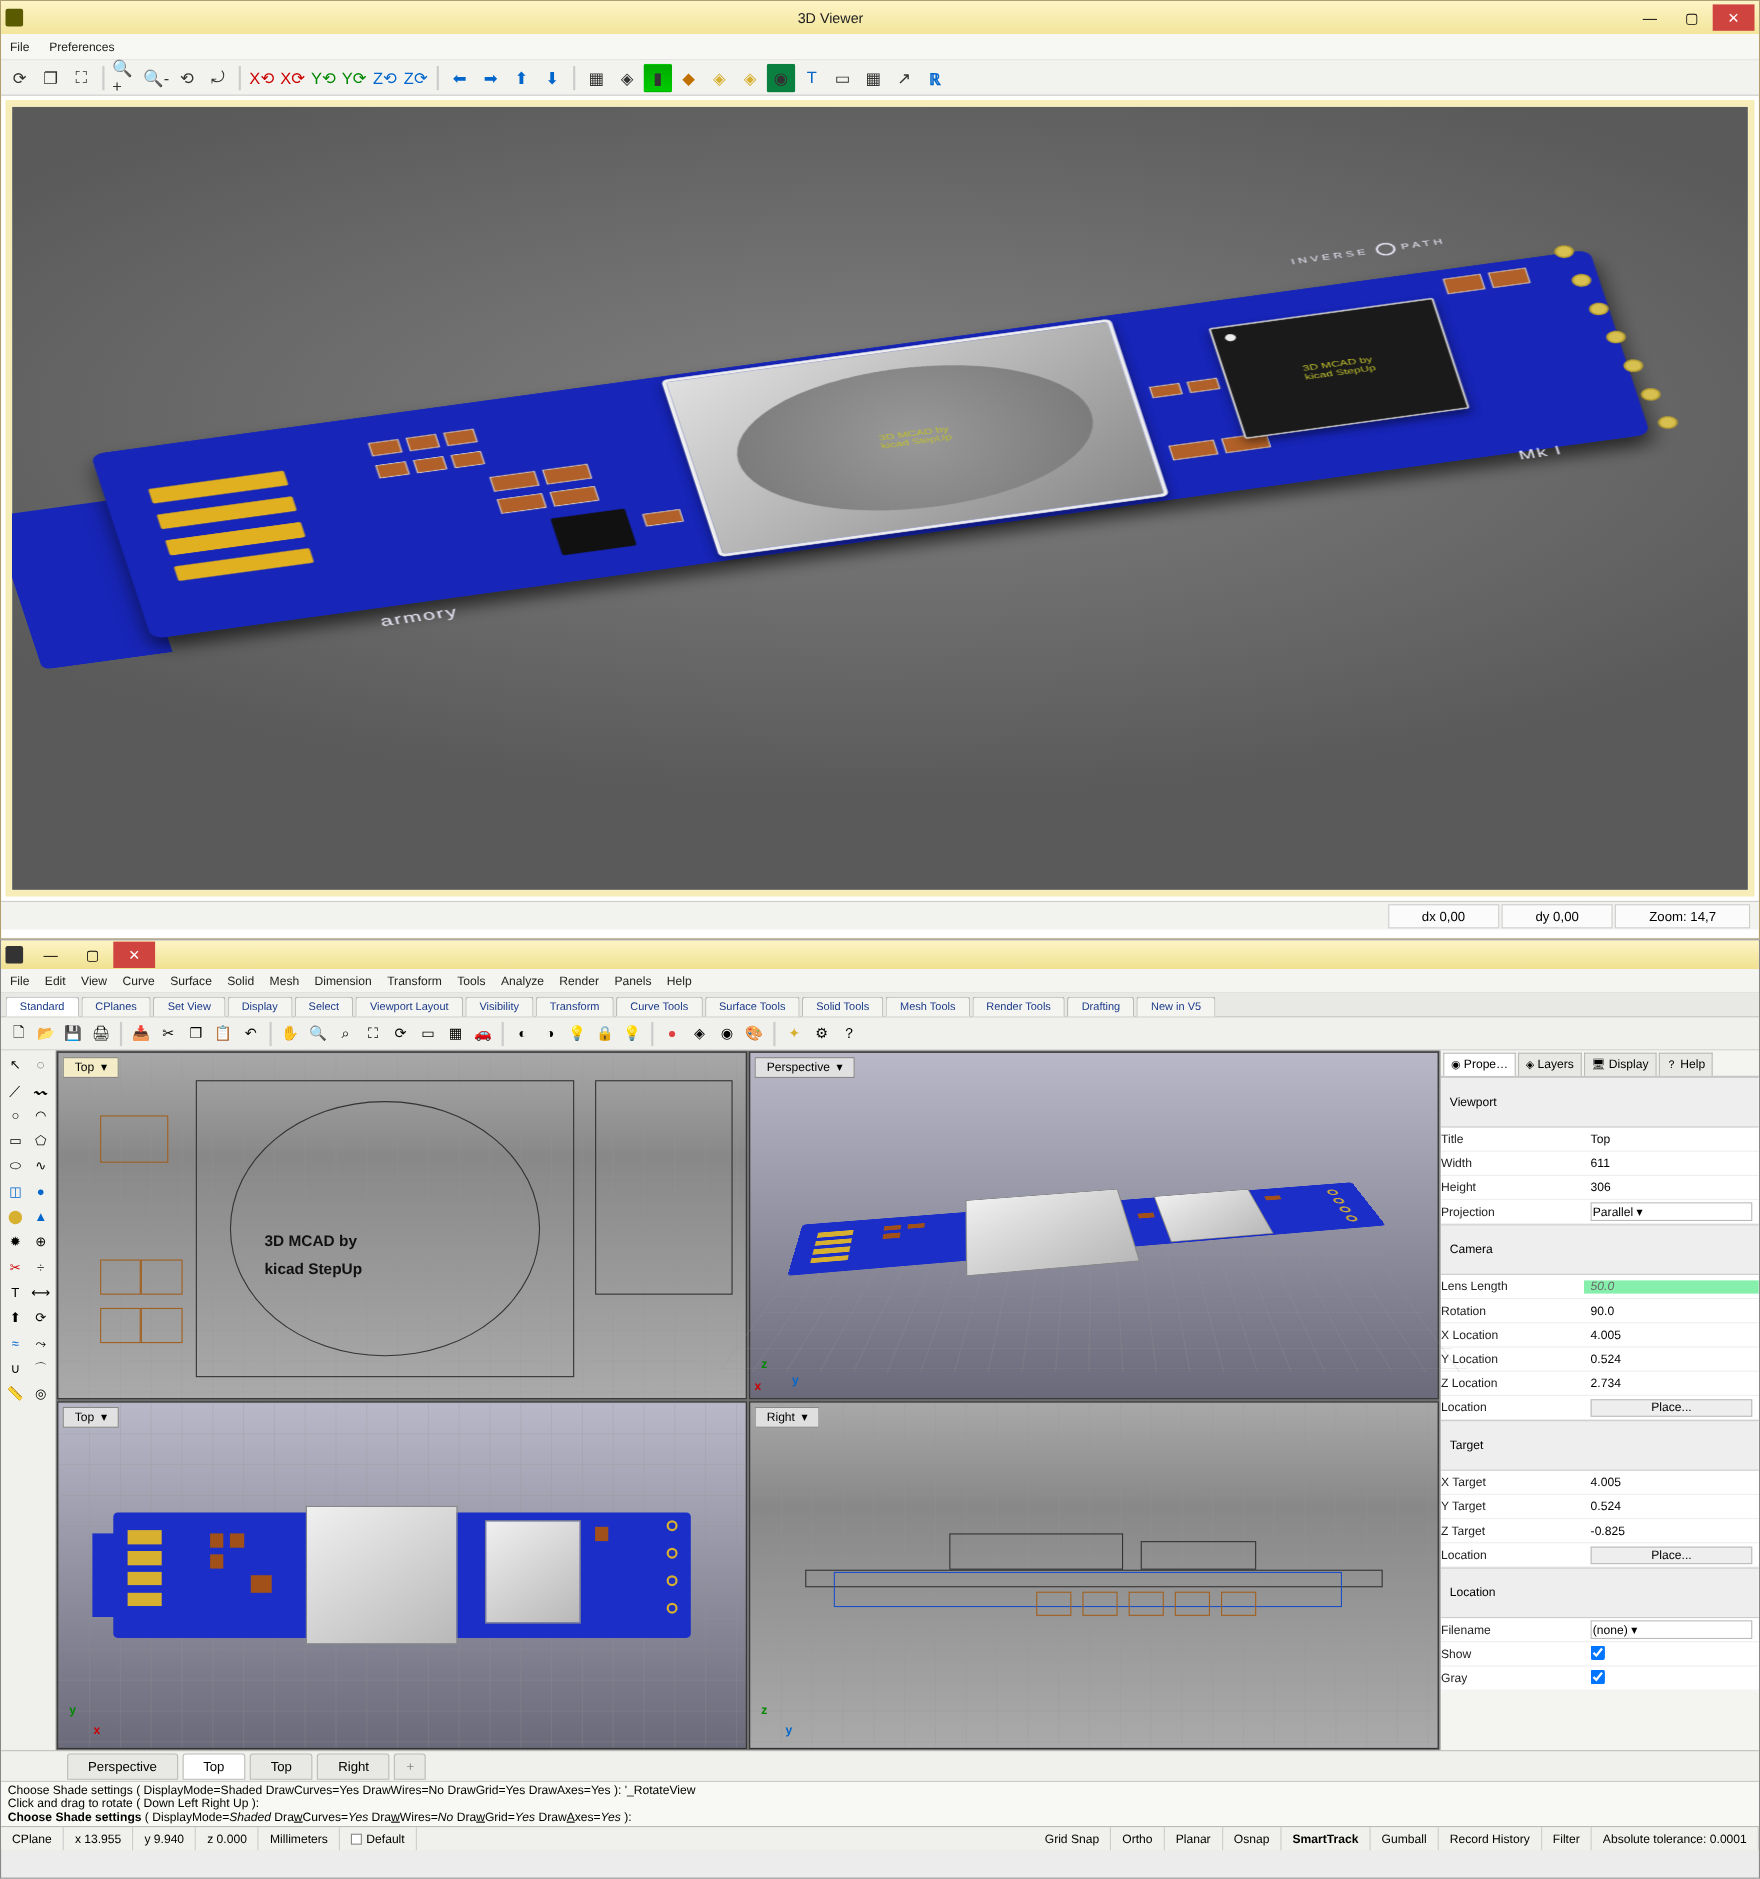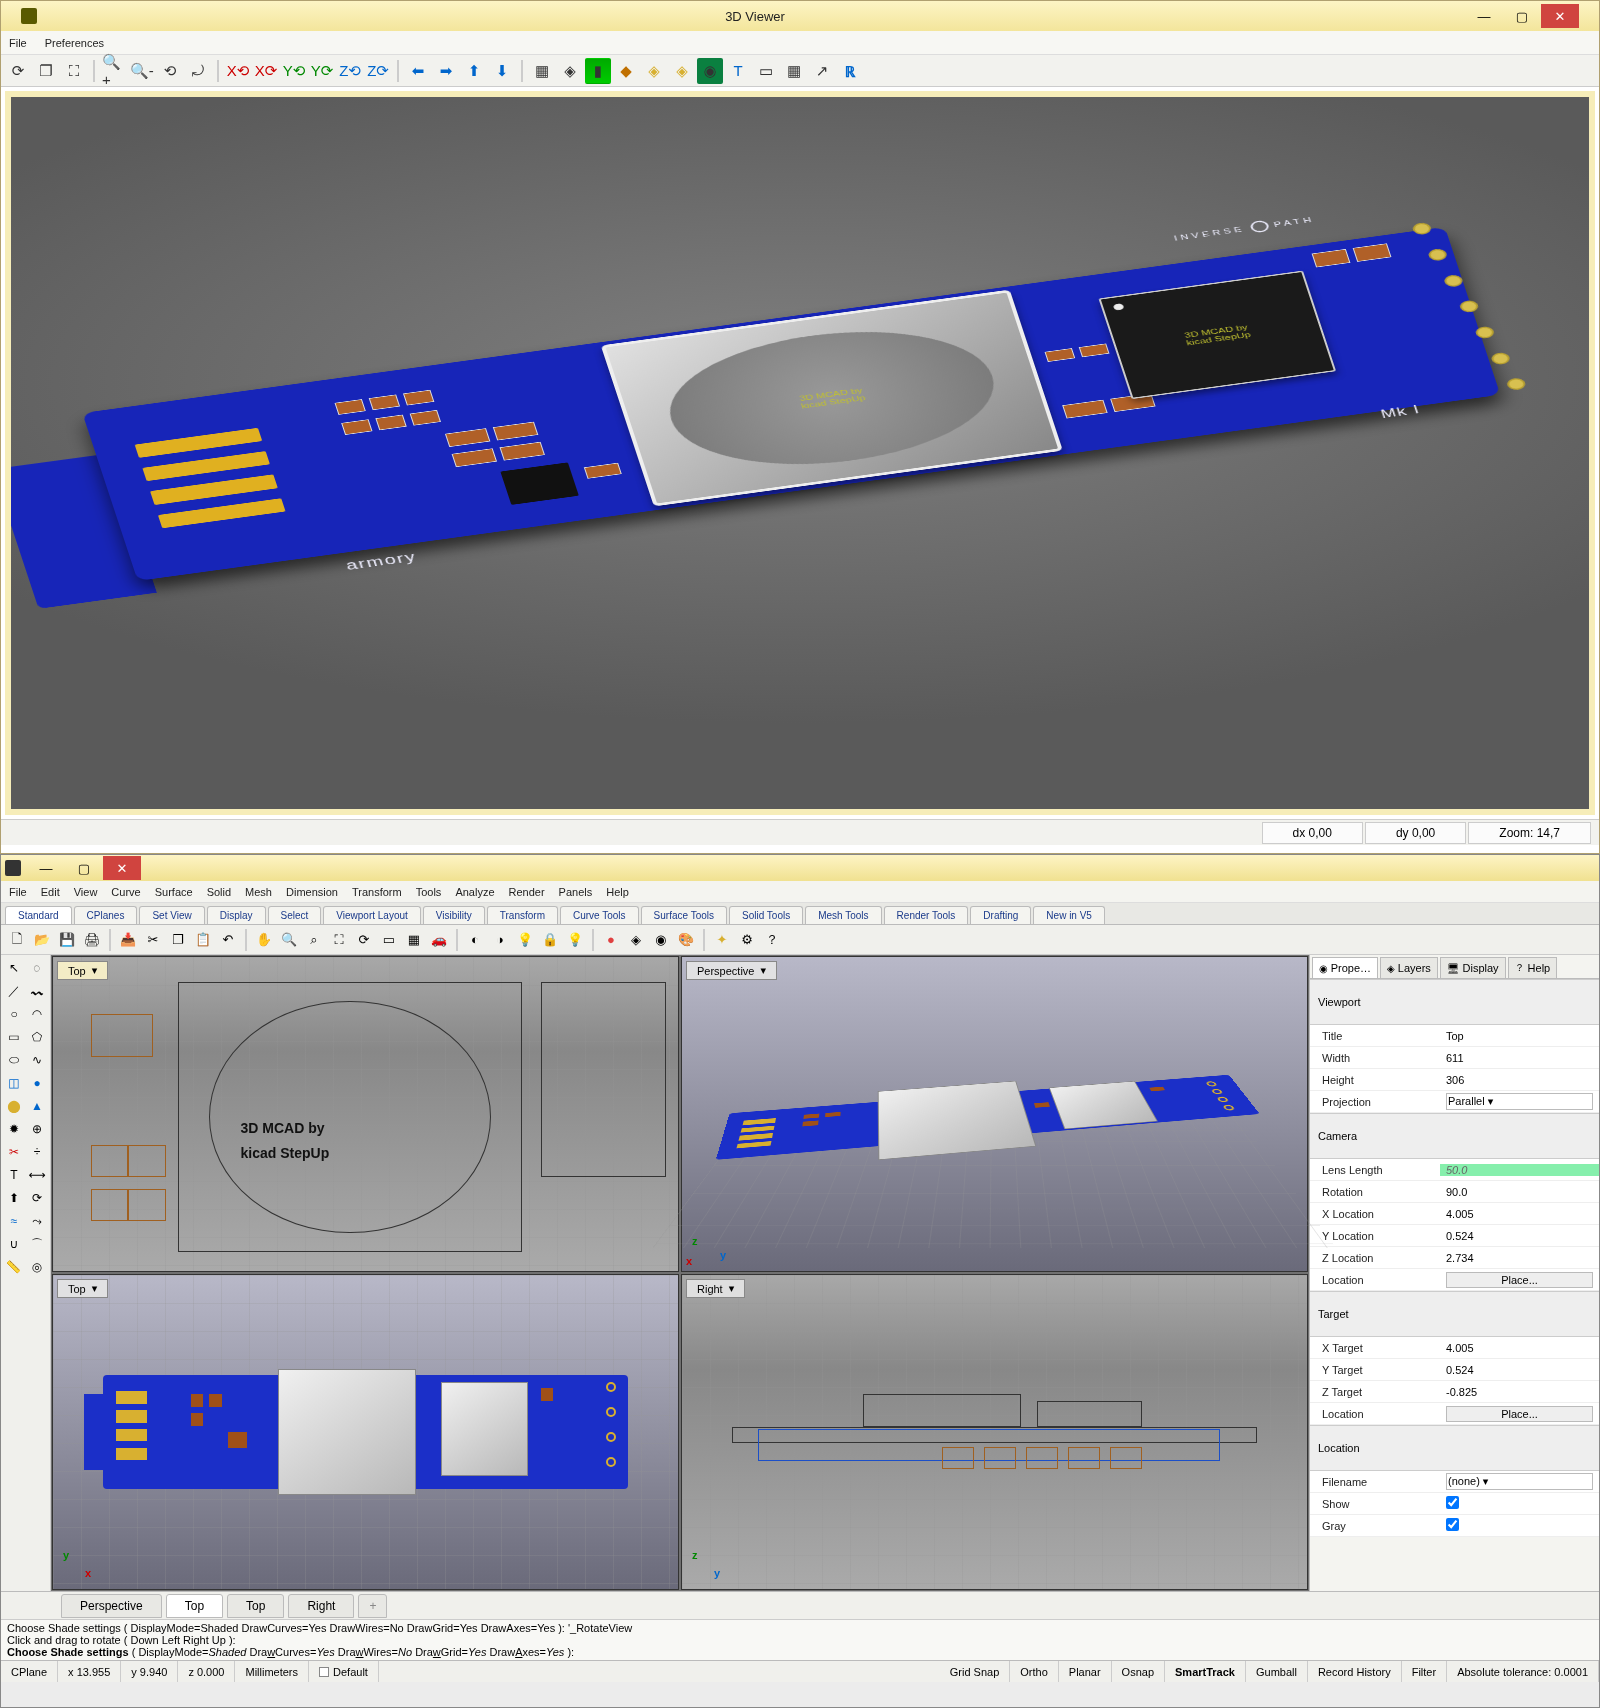--- a/index.html
+++ b/index.html
@@ -1,20 +1,20 @@
 <!DOCTYPE html>
 <html><head>
 <meta charset="utf-8">
 <style>
 * { margin: 0; padding: 0; box-sizing: border-box; font-family: "Segoe UI", Tahoma, sans-serif; font-size: 11px; }
 body { background: #d4d0c8; width: 1600px; height: 1708px; overflow: hidden; }
 
 
 .win1 { width: 1600px; height: 854px; background: #fff; border: 1px solid #b0a070; }
-.titlebar { height: 30px; background: linear-gradient(#fdf4c5, #f3e59b); display: flex; align-items: center; padding: 0 20px; }
+.titlebar { height: 30px; background: linear-gradient(#fdf4c5, #f3e59b); display: flex; align-items: center; padding: 0 4px; }
 .titlebar .icon { width: 16px; height: 16px; background: #5a5a00; border-radius: 2px; margin-right: 8px; }
 .titlebar .title { flex: 1; text-align: center; color: #222; font-size: 13px; }
 .winbtns { display: flex; }
 .winbtn { width: 38px; height: 24px; display: flex; align-items: center; justify-content: center; font-size: 13px; }
 .winbtn.close { background: #d0443f; color: #fff; }
 .menubar { height: 24px; background: #f7f7f3; display: flex; align-items: center; padding: 0 8px; gap: 18px; color: #222; border-bottom: 1px solid #ddd; }
 .menubar span { cursor: default; }
 .toolbar1 { height: 32px; background: #f2f2ee; border-bottom: 1px solid #ccc; display: flex; align-items: center; gap: 2px; padding: 0 4px; }
 .tb { width: 26px; height: 26px; display: flex; align-items: center; justify-content: center; font-size: 15px; color: #333; border: 1px solid transparent; border-radius: 2px; cursor: pointer; }
 .sep { width: 2px; height: 22px; background: #ccc; margin: 0 4px; }
@@ -72,21 +72,21 @@
 .gold { position: absolute; background: #d8b030; }
 .holem { position: absolute; width: 10px; height: 10px; background: #2030c0; border: 2px solid #d8b030; border-radius: 50%; }
 
 .rightpanel { width: 290px; background: #f4f4f0; border-left: 1px solid #bbb; display: flex; flex-direction: column; overflow:hidden;}
 .rp-tabs { height: 24px; display: flex; gap: 2px; padding: 2px 2px 0; border-bottom: 1px solid #bbb;}
 .rp-tab { padding: 3px 6px; background: #e8e8e4; border: 1px solid #bbb; border-bottom: none; font-size: 10px; display: flex; align-items: center; gap: 3px; cursor: pointer;}
 .rp-tab.active { background: #fff; }
 .rp-body { padding: 0; overflow: auto; font-size: 11px; background:#fff;}
 .rp-sec { background: #eee; padding: 16px 8px; border-top: 1px solid #ccc; border-bottom: 1px solid #ccc; font-weight: 400;}
 .rp-row { display: flex; height: 22px; align-items: center; border-bottom: 1px solid #eee;}
-.rp-row .k { width: 130px; padding-left: 12px; color: #222;}
+.rp-row .k { width: 130px; color: #222;}
 .rp-row .v { flex: 1; padding: 0 6px;}
 .rp-row .v.dis { background: #86efac; color: #666; font-style: italic;}
 .rp-row .v input[type=checkbox]{ }
 .rp-row .btn { background: #eee; border: 1px solid #bbb; padding: 1px 20px; font-size: 11px; cursor: pointer;}
 .rp-row select, .rp-row .combo { width: 100%; border:1px solid #bbb; background:#fff; font-size:11px; padding:1px;}
 
 .vptabs { height: 28px; background: #f0f0ec; display: flex; align-items: center; gap: 4px; padding: 0 60px; border-top: 1px solid #bbb;}
 .vptab { padding: 4px 18px; background: #e8e8e4; border: 1px solid #bbb; border-radius: 3px 3px 0 0; font-size: 12px; cursor: pointer;}
 .vptab.active { background: #fff; }
 .vptab.plus { padding: 4px 10px; color: #888;}

